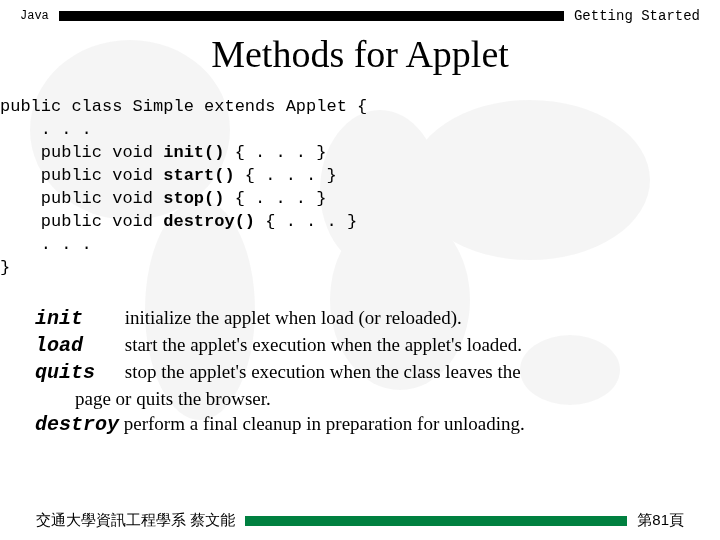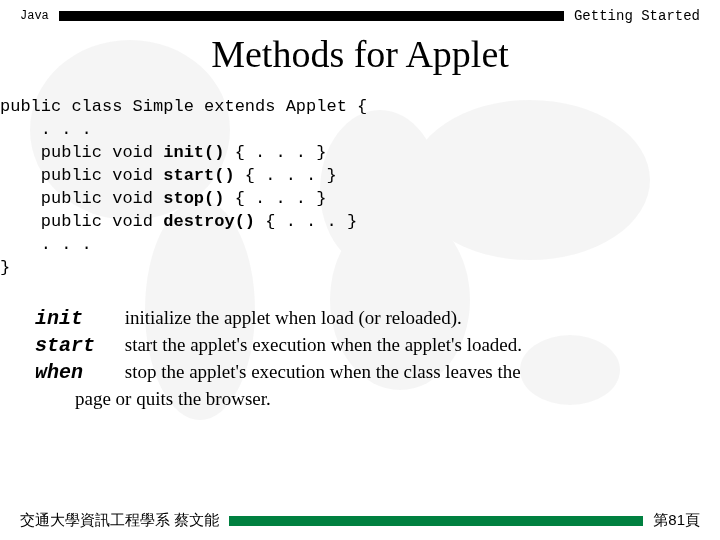--- a/index.html
+++ b/index.html
@@ -72,21 +72,21 @@
     font-size: 20px;
     display: inline-block;
     min-width: 85px;
   }
   .footer {
     position: absolute;
     bottom: 10px;
     left: 0; right: 0;
     display: flex;
     align-items: center;
-    padding: 0 20px;
+    padding: 0 36px;
   }
   .footer-left {
     font-size: 15px;
     font-family: sans-serif;
     white-space: nowrap;
   }
   .footer-bar {
     flex: 1;
     height: 10px;
     background: #008040;
@@ -130,29 +130,33 @@
 <span>    public void </span><span class="method-bold">destroy()</span><span> { . . . }</span>
 <span>    . . .</span>
 <span>}</span></div>
 
   <div class="desc">
     <div class="desc-row">
       <span class="desc-term">init</span>
       <span>initialize the applet when load (or reloaded).</span>
     </div>
     <div class="desc-row">
-      <span class="desc-term">start</span>
+      <span class="desc-term">load</span>
       <span>start the applet's execution when the applet's loaded.</span>
     </div>
     <div class="desc-row">
-      <span class="desc-term">when</span>
+      <span class="desc-term">quits</span>
       <span>stop the applet's execution when the class leaves the</span>
     </div>
     <div class="desc-row" style="padding-left:40px">
       <span>page or quits the browser.</span>
+    </div>
+    <div class="desc-row">
+      <span class="desc-term" style="min-width:0">destroy</span>
+      <span>perform a final cleanup in preparation for unloading.</span>
     </div>
   </div>
 
 </div>
 
 <div class="footer">
   <span class="footer-left">交通大學資訊工程學系 蔡文能</span>
   <div class="footer-bar"></div>
   <span class="footer-right">第81頁</span>
 </div>

